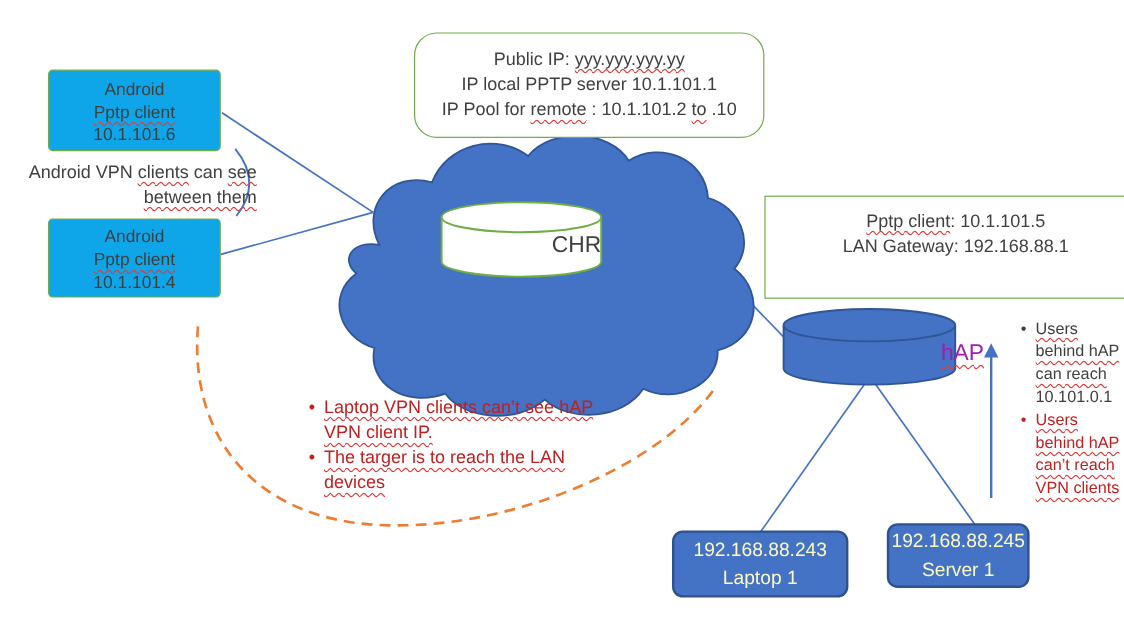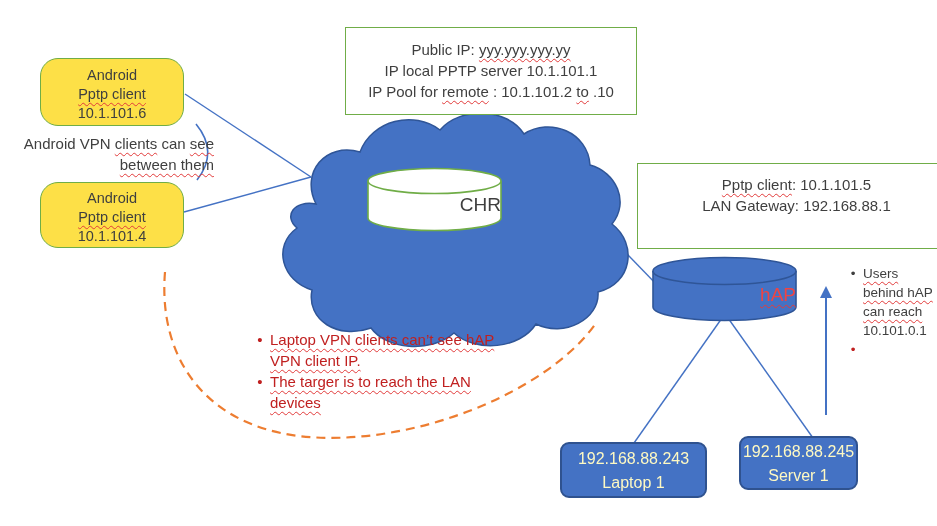--- a/index.html
+++ b/index.html
@@ -1,32 +1,32 @@
 <!DOCTYPE html>
 <html><head>
 <meta charset="utf-8">
 <style>
   html,body{margin:0;padding:0;background:#fff;}
   #canvas{position:relative;width:937px;height:526px;background:#ffffff;overflow:hidden;
           font-family:"Liberation Sans",sans-serif;color:#3f3f3f;}
   .abs{position:absolute;}
   svg{position:absolute;left:0;top:0;}
   .gbox{border:1.6px solid #70AD47;background:#fff;text-align:center;box-sizing:border-box;}
-  .rbox{border:1.6px solid #70AD47;background:#fde047;text-align:center;box-sizing:border-box;border-radius:18px;}
+  .rbox{border:1.6px solid #70AD47;background:#0ea5e9;text-align:center;box-sizing:border-box;border-radius:4px;}
   .bluebox{background:#4472C4;border:2px solid #2F528F;border-radius:9px;color:#fef9c3;text-align:center;box-sizing:border-box;}
   .t15{font-size:15px;line-height:21px;}
   .t14{font-size:14.5px;line-height:19px;}
   .t16{font-size:16px;line-height:24px;}
   .cyl-label{font-size:19px;text-align:right;}
   .wv{text-decoration:underline;text-decoration-style:wavy;text-decoration-color:#e23b3b;text-decoration-thickness:1px;text-underline-offset:3px;}
   .red{color:#C02020;}
   .bullets{display:flex;align-items:flex-start;}
   .bullet{flex:0 0 20px;text-align:center;}
   .note-text{flex:1;}
-  .white{color:#ef4444;}
+  .white{color:#a21caf;padding-left:24px;}
 </style>
 </head>
 <body>
 
 <div id="canvas">
 
   <svg width="937" height="526" viewBox="0 0 937 526">
 
     <line x1="185" y1="94" x2="311" y2="177" stroke="#4472C4" stroke-width="1.4"></line>
     <line x1="184" y1="212" x2="311" y2="177" stroke="#4472C4" stroke-width="1.4"></line>
@@ -54,21 +54,21 @@
     <path d="M 165 272 C 158 358 205 424 298 436 C 410 449 548 392 596 323" fill="none" stroke="#ED7D31" stroke-width="2.2" stroke-dasharray="9 6"></path>
 
     <path d="M 196 124 Q 219 152 197 180" fill="none" stroke="#4472C4" stroke-width="1.6"></path>
 
     <g>
       <line x1="826" y1="415" x2="826" y2="296" stroke="#4472C4" stroke-width="2"></line>
       <polygon points="826,286 820,298 832,298" fill="#4472C4"></polygon>
     </g>
   </svg>
 
-  <div class="abs gbox t15" style="left:345px;top:27px;width:292px;height:88px;padding-top:11px;">
+  <div class="abs gbox t15" style="left:345px;top:27px;width:292px;height:88px;padding-top:11px;border-radius:19px;">
     <div><span>Public IP: </span><span class="wv">yyy.yyy.yyy.yy</span></div>
     <div>IP local PPTP server 10.1.101.1</div>
     <div><span>IP Pool for </span><span class="wv">remote</span><span> : 10.1.101.2 </span><span class="wv">to</span><span> .10</span></div>
   </div>
 
   <div class="abs rbox t14" style="left:40px;top:58px;width:144px;height:68px;padding-top:7px;">
     <div>Android</div>
     <div class="wv">Pptp client</div>
     <div>10.1.101.6</div>
   </div>
@@ -104,20 +104,21 @@
     </div>
   </div>
 
   <div class="abs" style="left:843px;top:264px;width:94px;font-size:13.5px;line-height:19px;text-align:left;">
     <div class="bullets">
       <span class="bullet">•</span>
       <span class="note-text"><span class="wv">Users behind hAP can reach</span><span> 10.101.0.1</span></span>
     </div>
     <div class="bullets red">
       <span class="bullet">•</span>
+      <span class="note-text wv">Users behind hAP can’t reach VPN clients</span>
     </div>
   </div>
 
   <div class="abs bluebox t16" style="left:560px;top:442px;width:147px;height:56px;padding-top:3px;">
     <div>192.168.88.243</div>
     <div>Laptop 1</div>
   </div>
 
   <div class="abs bluebox t16" style="left:739px;top:436px;width:119px;height:54px;padding-top:2px;text-align:center;">
     <div>192.168.88.245</div>

